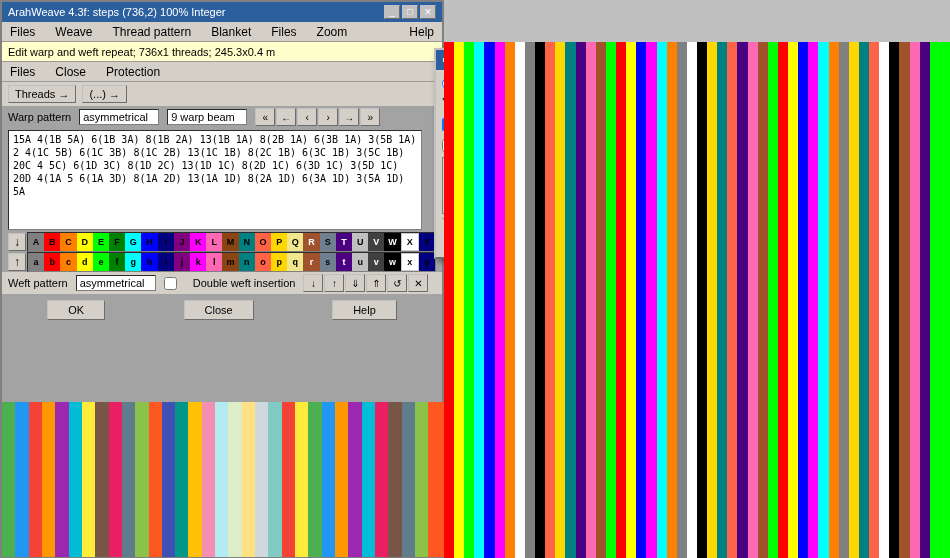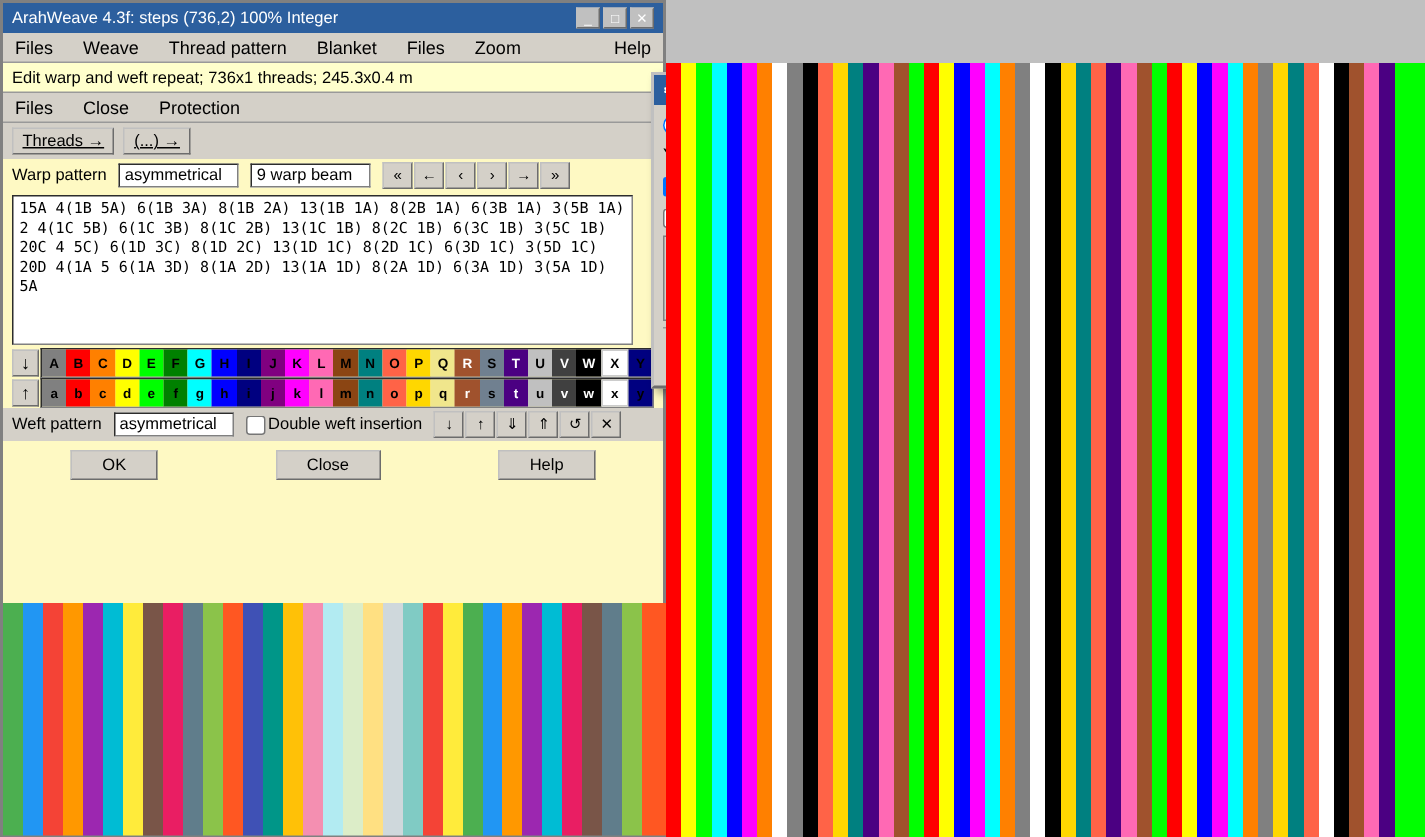--- a/index.html
+++ b/index.html
@@ -41,21 +41,21 @@
       height: 558px;
     }
 
     
     .left-panel {
       position: absolute;
       top: 0;
       left: 0;
       width: 444px;
       height: 558px;
-      background: #fef9c3;
+      background: #a3a3a3;
       border: 2px solid #808080;
     }
 
     .panel-title-bar {
       background: #2c5f9e;
       color: white;
       padding: 2px 6px;
       display: flex;
       justify-content: space-between;
       align-items: center;
@@ -72,21 +72,20 @@
       height: 20px;
       align-items: center;
     }
 
     .toolbar-row {
       display: flex;
       align-items: center;
       padding: 3px 6px;
       gap: 6px;
       background: #d4d0c8;
-      text-decoration: underline;
     }
 
     .btn {
       background: #d4d0c8;
       border: 1px outset #c0c0c0;
       padding: 2px 6px;
       cursor: pointer;
       font-size: 11px;
       display: inline-flex;
       align-items: center;
@@ -282,21 +281,21 @@
     .radio-label {
       display: flex;
       align-items: center;
       gap: 3px;
       cursor: pointer;
     }
 
     .check-label {
       display: flex;
       align-items: center;
-      gap: 2px;
+      gap: 16px;
       cursor: pointer;
     }
 
     .dialog-input {
       background: white;
       border: 1px inset #808080;
       padding: 1px 3px;
       font-size: 11px;
       font-family: monospace;
     }

